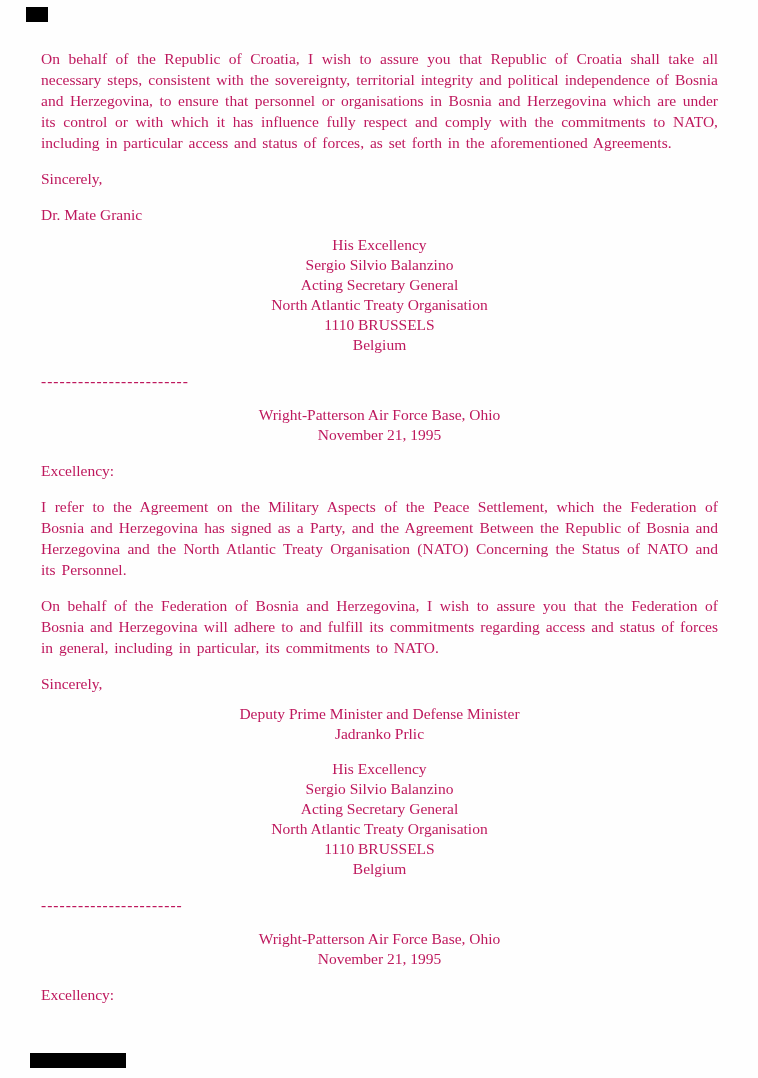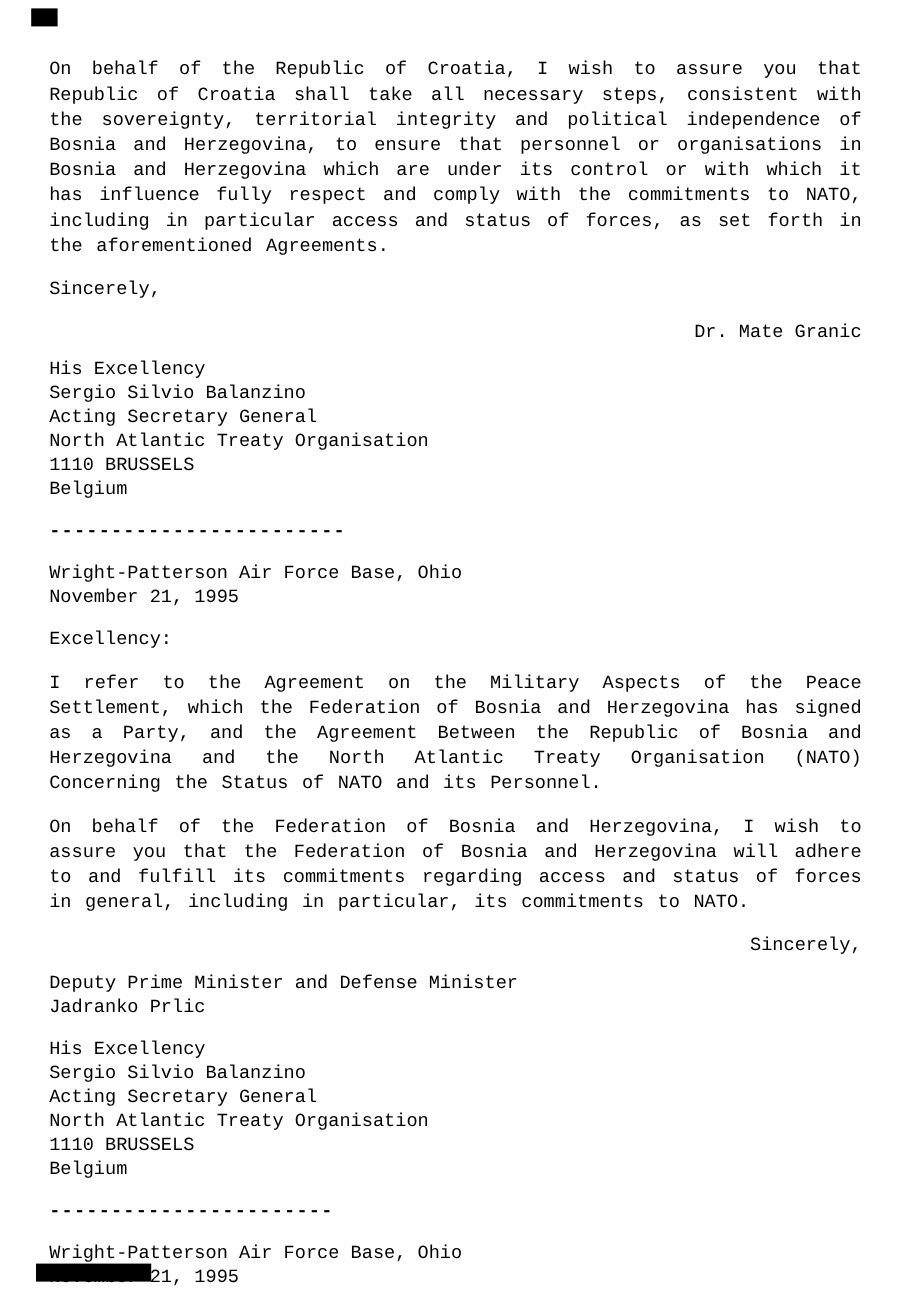--- a/index.html
+++ b/index.html
@@ -5,22 +5,22 @@
   html, body {
     margin: 0;
     padding: 0;
     background: #ffffff;
   }
   .page {
     position: relative;
     width: 758px;
     height: 1078px;
     background: #fefefe;
-    font-family: Liberation Mono, monospace;
-    color: #000000;
+    font-family: Liberation Serif, serif;
+    color: #be185d;
     overflow: hidden;
   }
   .content {
     position: absolute;
     left: 41px;
     right: 40px;
     top: 48px;
     font-size: 15.5px;
     line-height: 21px;
   }
@@ -35,24 +35,24 @@
   }
   .standalone {
     margin: 0 0 15px 0;
     line-height: 21px;
   }
   .sincerely-1 {
     margin-bottom: 15px;
   }
   .signature-line {
     margin-bottom: 10px;
-    text-align: right;
   }
   .block {
     margin: 0 0 15px 0;
+    text-align: center;
   }
   .divider {
     margin: 2px 0 14px 0;
     letter-spacing: 1px;
     font-weight: bold;
     line-height: 21px;
   }
   .artifact {
     position: absolute;
     background: #000;

